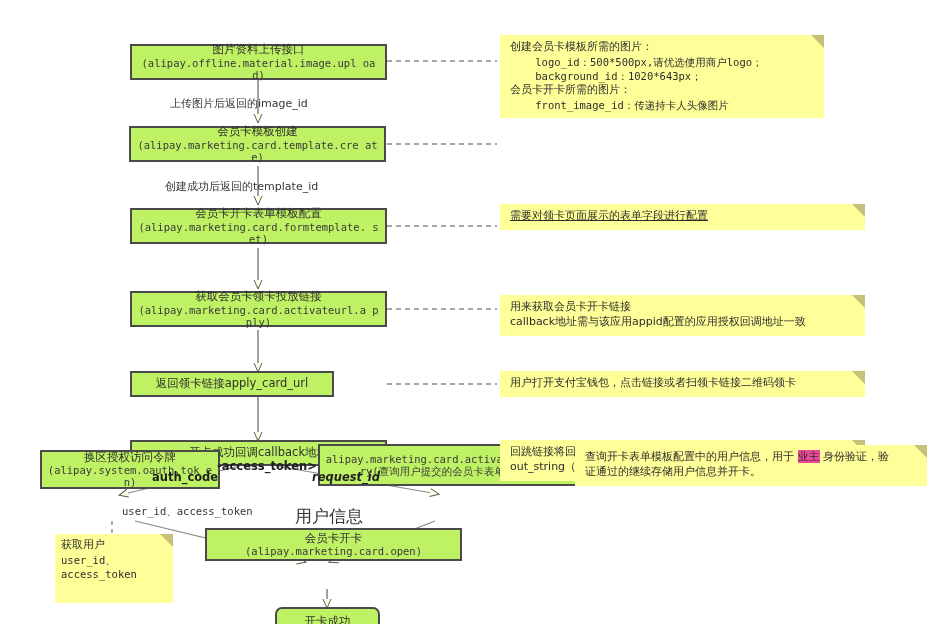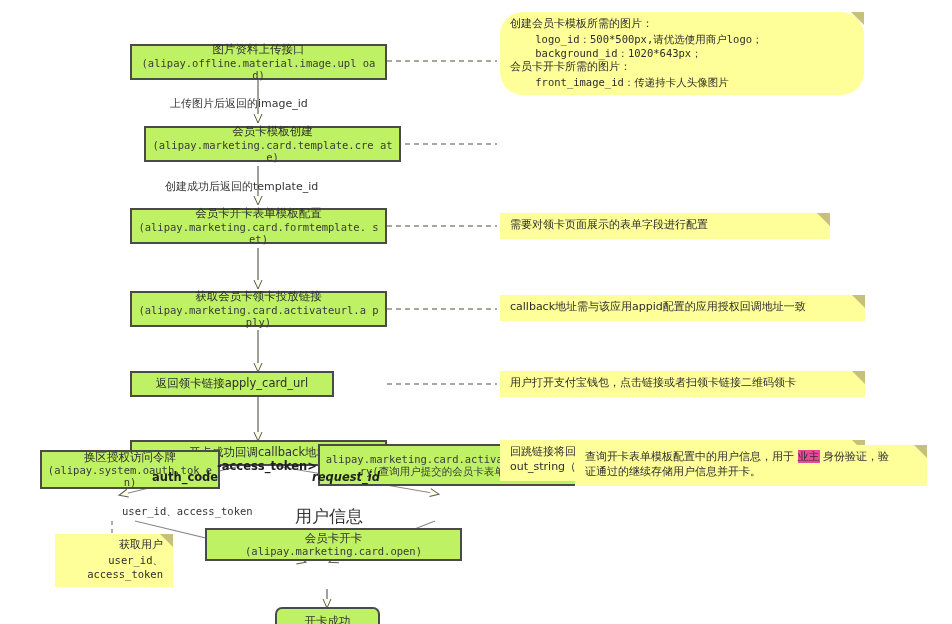--- a/index.html
+++ b/index.html
@@ -84,22 +84,22 @@
   }
   .note .mono {
     font-family: "DejaVu Sans Mono", "Liberation Mono", monospace;
     font-size: 10.5px;
   }
   .note .cn {
     font-family: "DejaVu Sans", "Liberation Sans", sans-serif;
     font-size: 11px;
   }
   .note.centered {
-    text-align: right;
-    padding: 4px 10px 6px 6px;
+    text-align: left;
+    padding: 4px 10px 22px 6px;
   }
   .hl {
     background: #ec4899;
   }
   
   .elabel {
     position: absolute;
     font-size: 11px;
     color: #353535;
     white-space: nowrap;
@@ -160,21 +160,21 @@
     <line x1="580" y1="465" x2="572" y2="465" stroke="#8a8a82" stroke-width="1.3" stroke-dasharray="5,4"></line>
 
     <line x1="220" y1="465" x2="236" y2="465" stroke="#8a8a82" stroke-width="0"></line>
   </svg>
 
   <div class="node" style="left:130px; top:44px; width:257px; height:36px;">
     <div class="t-cn">图片资料上传接口</div>
     <div class="t-mono">(alipay.offline.material.image.upl oad)</div>
   </div>
 
-  <div class="node" style="left:144px; top:126px; width:257px; height:36px;">
+  <div class="node" style="left:129px; top:126px; width:257px; height:36px;">
     <div class="t-cn">会员卡模板创建</div>
     <div class="t-mono">(alipay.marketing.card.template.cre ate)</div>
   </div>
 
   <div class="node" style="left:130px; top:208px; width:257px; height:36px;">
     <div class="t-cn">会员卡开卡表单模板配置</div>
     <div class="t-mono">(alipay.marketing.card.formtemplate. set)</div>
   </div>
 
   <div class="node" style="left:130px; top:291px; width:257px; height:36px;">
@@ -215,37 +215,38 @@
   <div class="elabel sans-b" style="left:152px; top:470px;">auth_code</div>
 
   <div class="elabel sans-b" style="left:312px; top:470px;font-style:italic;">request_id</div>
 
   <div class="elabel sans-b" style="left:217px; top:459px;">-access_token&gt;</div>
 
   <div class="elabel mono" style="left:122px; top:505px;">user_id、access_token</div>
 
   <div class="elabel cn" style="left:295px; top:505px;">用户信息</div>
 
-  <div class="note" style="left:500px; top:12px; width:364px;border-radius:23px;">
+  <div class="note" style="left:500px; top:35px; width:324px;">
     <span class="fold"></span>
     <div class="line cn">创建会员卡模板所需的图片：</div>
     <div class="line mono">    logo_id：500*500px,请优选使用商户logo；</div>
     <div class="line mono">    background_id：1020*643px；</div>
     <div class="line cn">会员卡开卡所需的图片：</div>
     <div class="line mono">    front_image_id：传递持卡人头像图片</div>
   </div>
 
 
-  <div class="note" style="left:500px; top:213px; width:330px;">
+  <div class="note" style="left:500px; top:204px; width:365px;text-decoration:underline;">
     <span class="fold"></span>
     <div class="line cn">需要对领卡页面展示的表单字段进行配置</div>
   </div>
 
   <div class="note" style="left:500px; top:295px; width:365px;">
     <span class="fold"></span>
+    <div class="line cn">用来获取会员卡开卡链接</div>
     <div class="line cn">callback地址需与该应用appid配置的应用授权回调地址一致</div>
   </div>
 
   <div class="note" style="left:500px; top:371px; width:365px;">
     <span class="fold"></span>
     <div class="line cn">用户打开支付宝钱包，点击链接或者扫领卡链接二维码领卡</div>
   </div>
 
   <div class="note" style="left:500px; top:440px; width:365px;">
     <span class="fold"></span>

